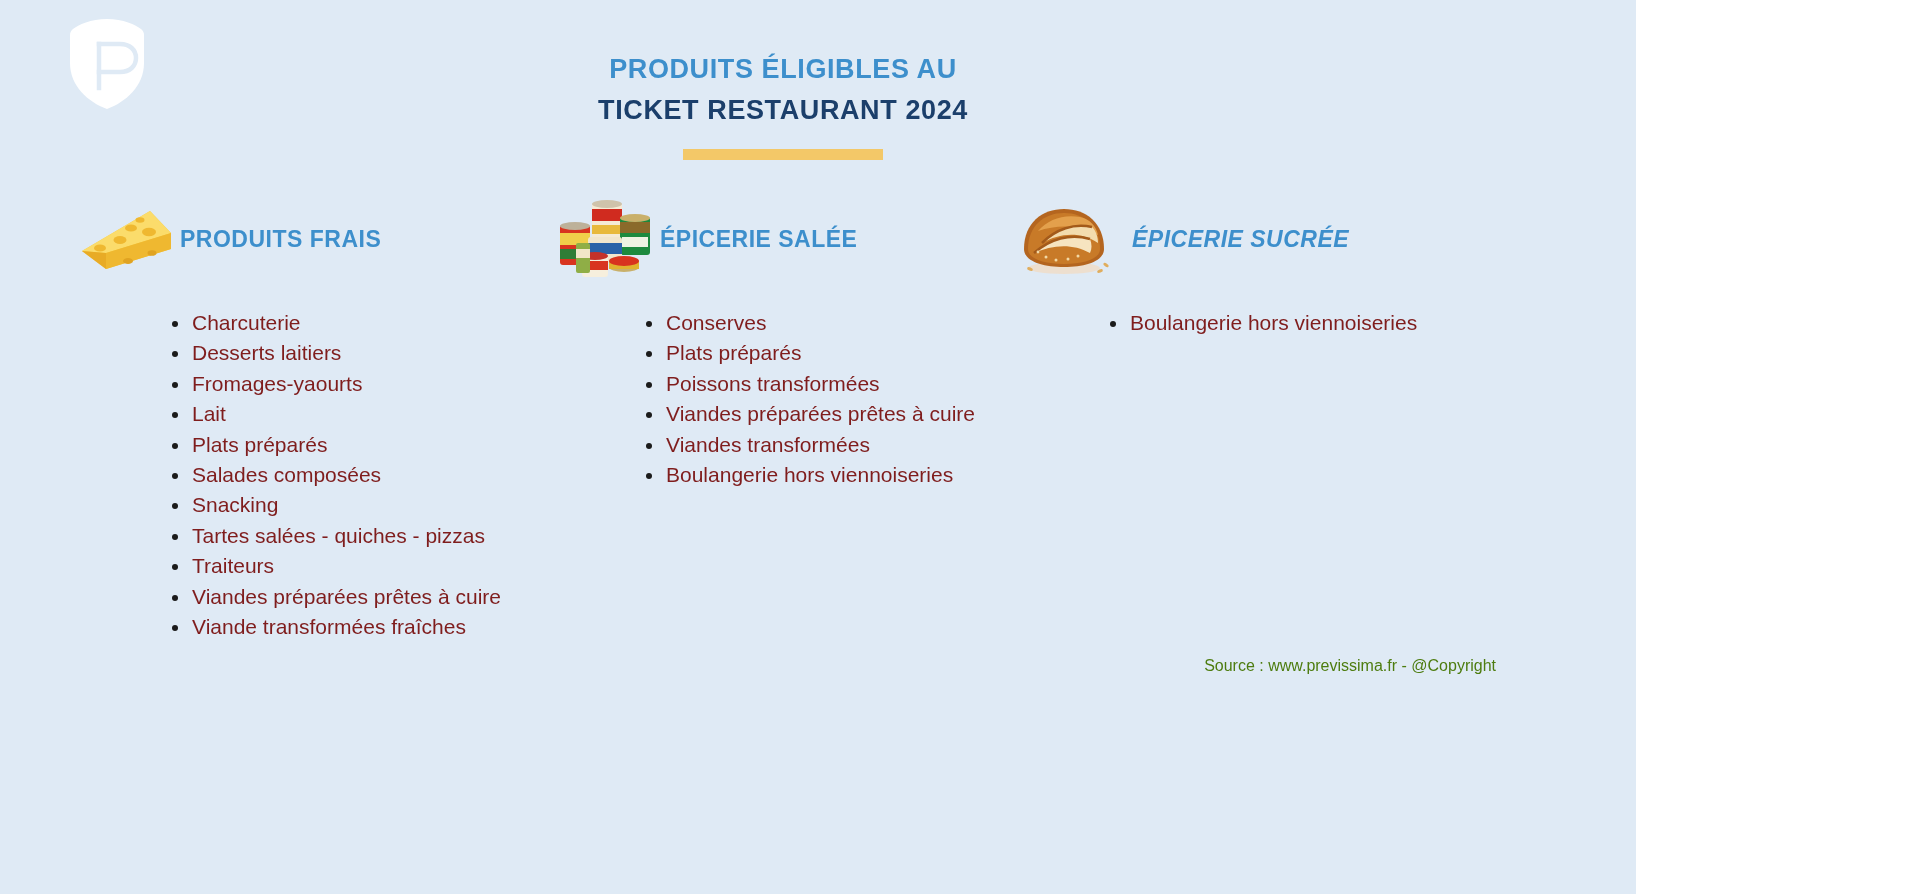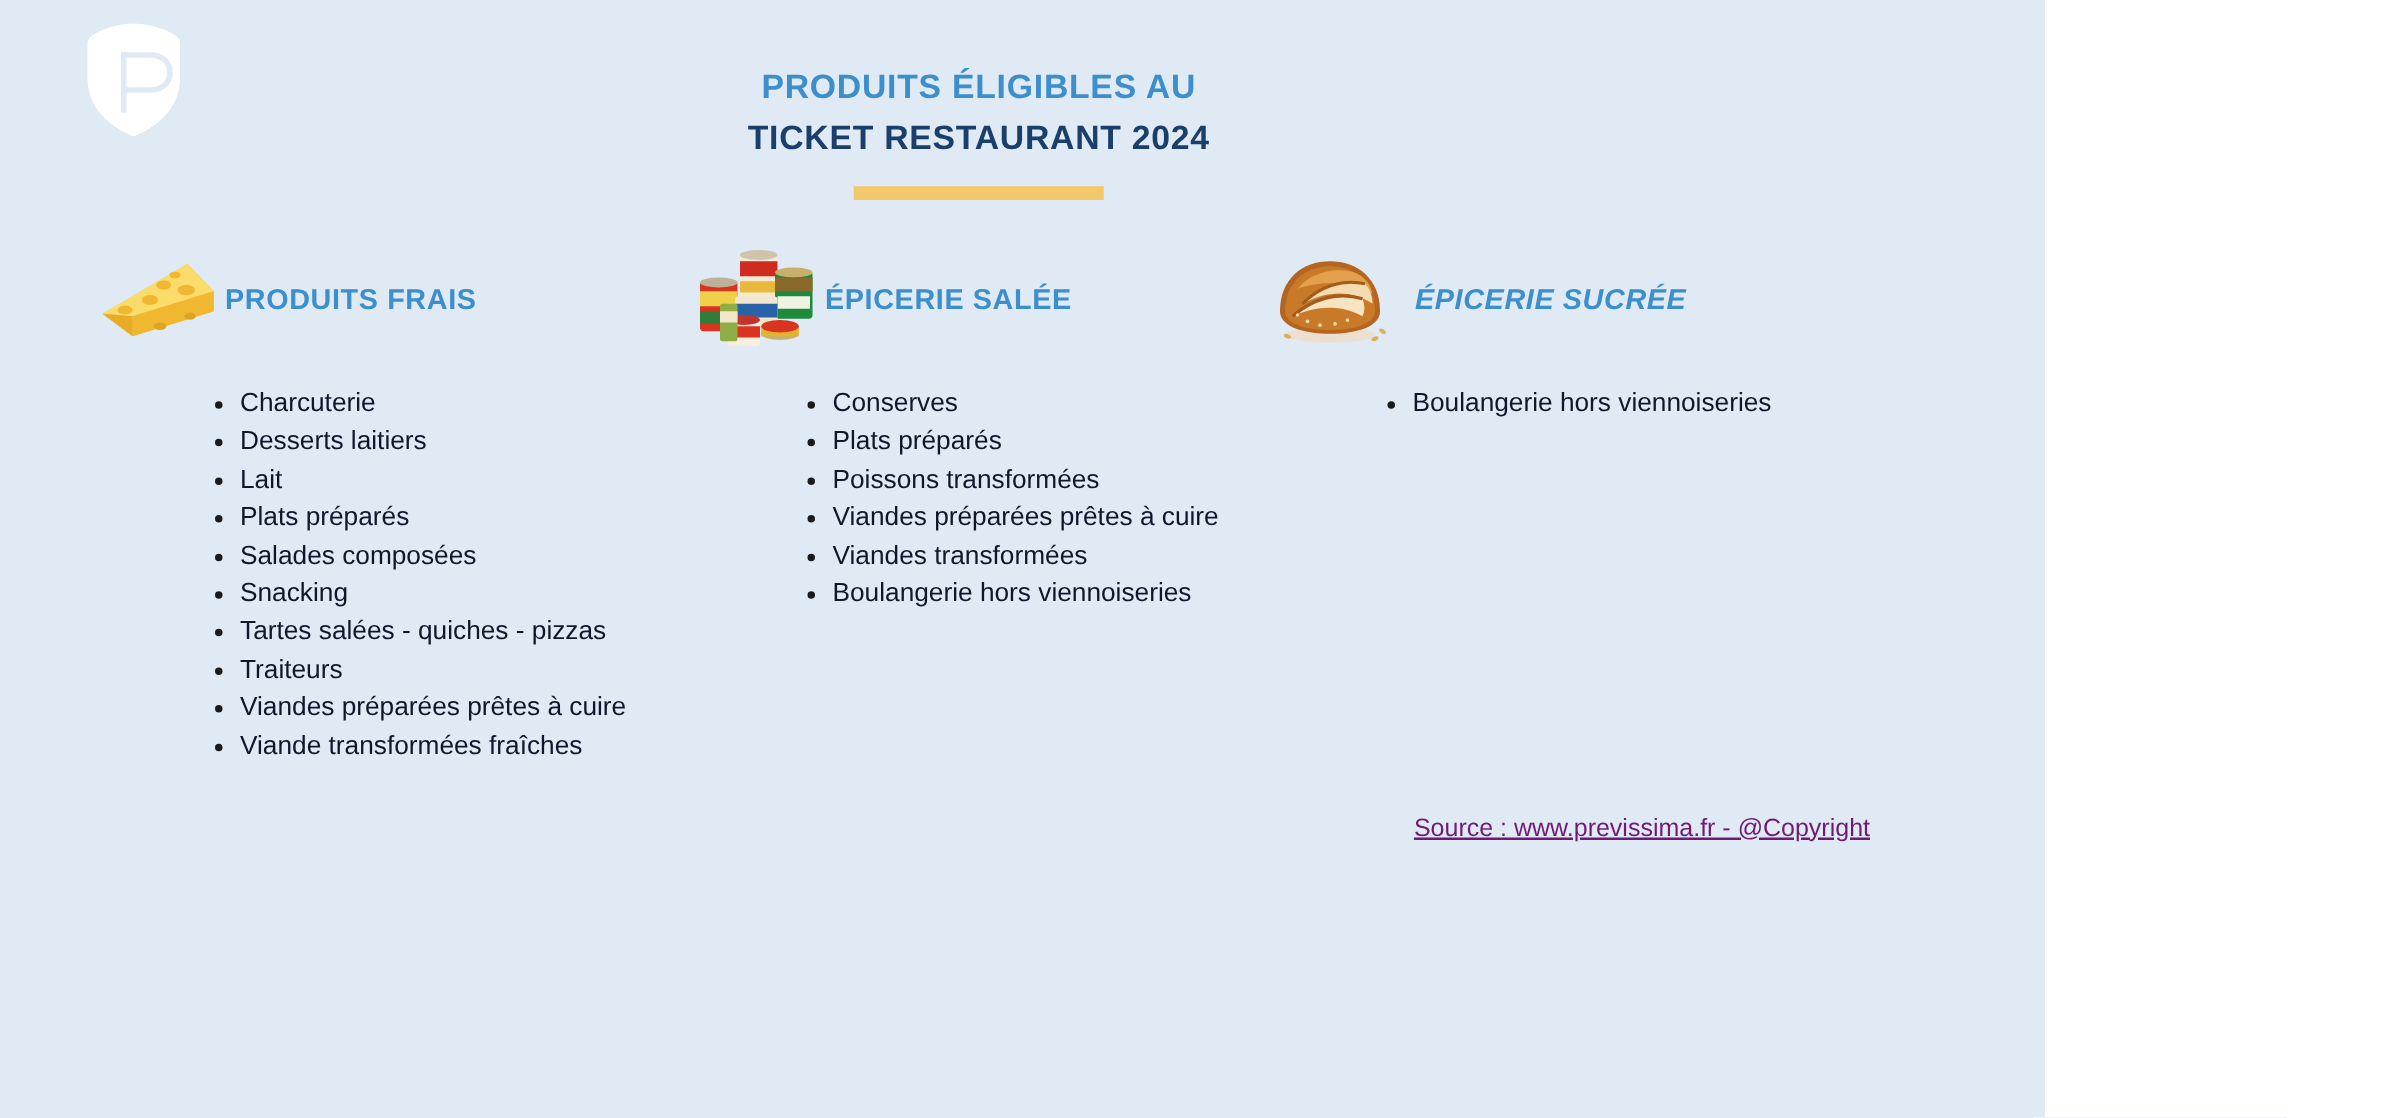--- a/index.html
+++ b/index.html
@@ -107,45 +107,44 @@
   .col-list {
     list-style: none;
     margin: 26px 0 0 0;
     padding: 0 0 0 98px;
   }
   .col-2 .col-list { padding-left: 96px; }
   .col-3 .col-list { padding-left: 98px; }
   .col-list li {
     position: relative;
     font-size: 21px;
-    color: #0f172a;
+    color: #7f1d1d;
     line-height: 30.4px;
     padding-left: 22px;
     white-space: nowrap;
   }
   .col-list li::before {
     content: "";
     position: absolute;
     left: 2px;
     top: 13px;
     width: 6px;
     height: 6px;
     border-radius: 50%;
     background: #1b1b1b;
   }
 
   
   .source {
     position: absolute;
     right: 140px;
     bottom: 219px;
-    font-size: 20px;
-    color: #701a75;
+    font-size: 16px;
+    color: #4d7c0f;
     white-space: nowrap;
-    text-decoration: underline;
   }
 </style>
 </head>
 <body>
 
 <div id="infographic">
 
   <div class="logo-wrap">
     <svg viewBox="0 0 78 92" xmlns="http://www.w3.org/2000/svg">
       <path d="M39 1 C23 1 10 7 5 11 C3 12.5 2 14.5 2 17 L2 45 C2 68 20 84 39 91 C58 84 76 68 76 45 L76 17 C76 14.5 75 12.5 73 11 C68 7 55 1 39 1 Z" fill="#ffffff"></path>
@@ -177,20 +176,21 @@
             <ellipse cx="64" cy="21" rx="4.5" ry="2.7" fill="#efb830"></ellipse>
             <ellipse cx="52" cy="62" rx="5" ry="3" fill="#e0a321"></ellipse>
             <ellipse cx="76" cy="54" rx="4.5" ry="2.8" fill="#e0a321"></ellipse>
           </svg>
         </div>
         <div class="col-title">PRODUITS FRAIS</div>
       </div>
       <ul class="col-list">
         <li>Charcuterie</li>
         <li>Desserts laitiers</li>
+        <li>Fromages-yaourts</li>
         <li>Lait</li>
         <li>Plats préparés</li>
         <li>Salades composées</li>
         <li>Snacking</li>
         <li>Tartes salées - quiches - pizzas</li>
         <li>Traiteurs</li>
         <li>Viandes préparées prêtes à cuire</li>
         <li>Viande transformées fraîches</li>
       </ul>
     </div>

